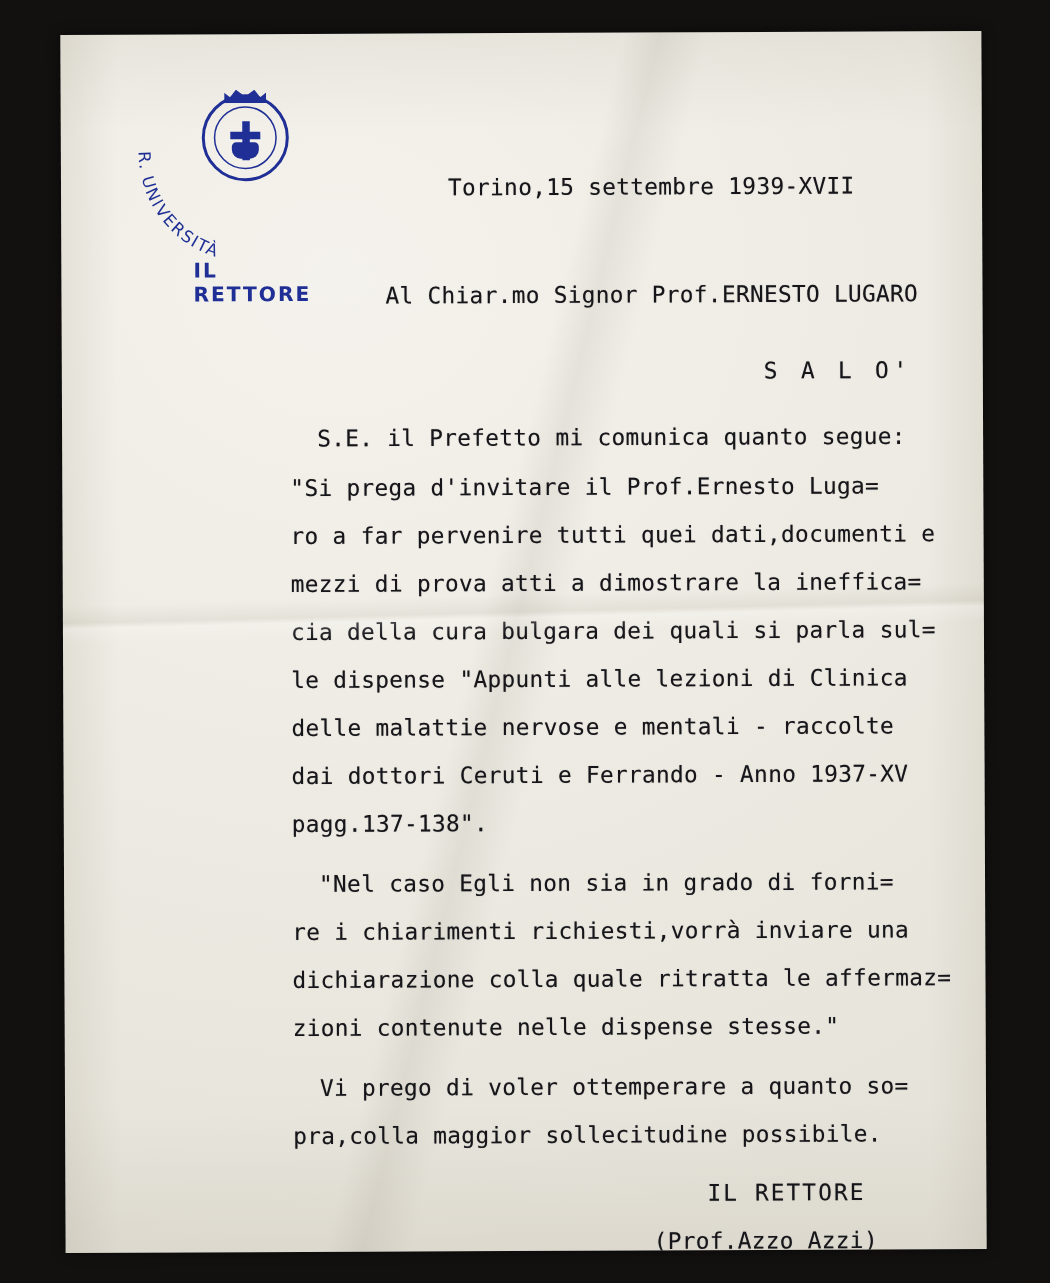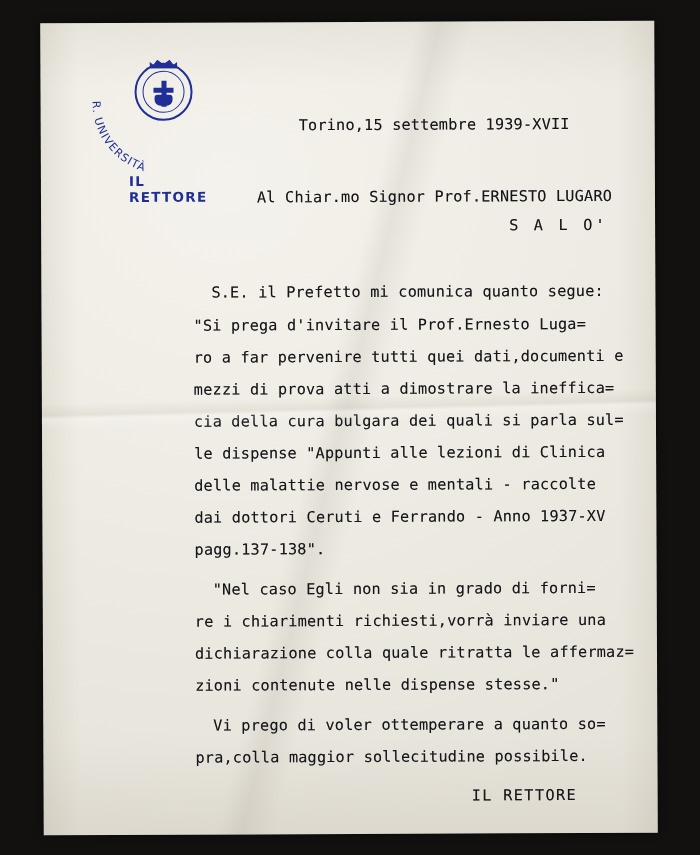--- a/index.html
+++ b/index.html
@@ -153,21 +153,21 @@
     font-size: 15.2px;
     letter-spacing: 0.2px;
   }
   .line {
     position: absolute;
     white-space: pre;
     text-shadow: 0 0 0.6px rgba(30,30,35,0.45);
   }
   .dateline  { left: 258px; top: 94px; }
   .addr1     { left: 216px; top: 166px; }
-  .addr2     { left: 468px; top: 195px; letter-spacing: 3.2px; }
+  .addr2     { left: 468px; top: 217px; letter-spacing: 3.2px; }
 
   .b01 { left: 170px; top: 261px; }
   .b02 { left: 152px; top: 294px; }
   .b03 { left: 152px; top: 326px; }
   .b04 { left: 152px; top: 358px; }
   .b05 { left: 152px; top: 390px; }
   .b06 { left: 152px; top: 422px; }
   .b07 { left: 152px; top: 454px; }
   .b08 { left: 152px; top: 486px; }
   .b09 { left: 152px; top: 518px; }
@@ -231,16 +231,17 @@
 
       <div class="line c01">"Nel caso Egli non sia in grado di forni=</div>
       <div class="line c02">re i chiarimenti richiesti,vorrà inviare una</div>
       <div class="line c03">dichiarazione colla quale ritratta le affermaz=</div>
       <div class="line c04">zioni contenute nelle dispense stesse."</div>
 
       <div class="line d01">Vi prego di voler ottemperare a quanto so=</div>
       <div class="line d02">pra,colla maggior sollecitudine possibile.</div>
 
       <div class="line sig1">IL RETTORE</div>
+      <div class="line sig2">(Prof.Azzo Azzi)</div>
     </div>
 
   </div>
 </div>
 
 </body></html>

